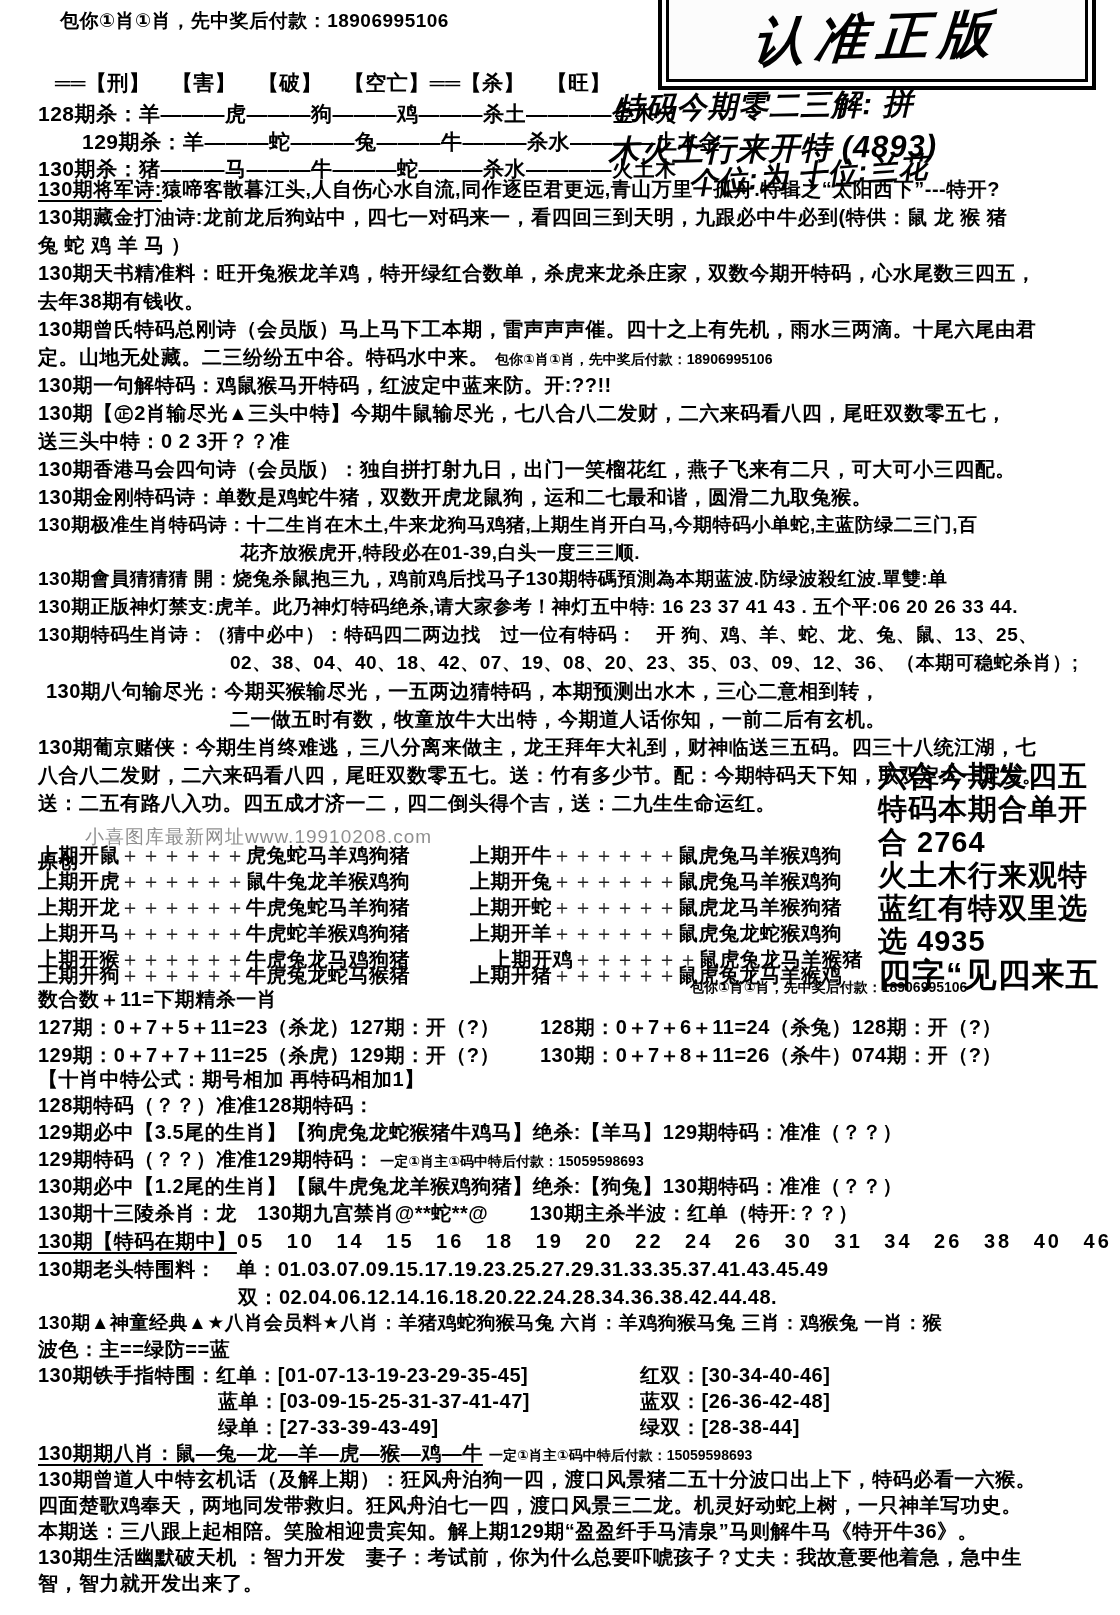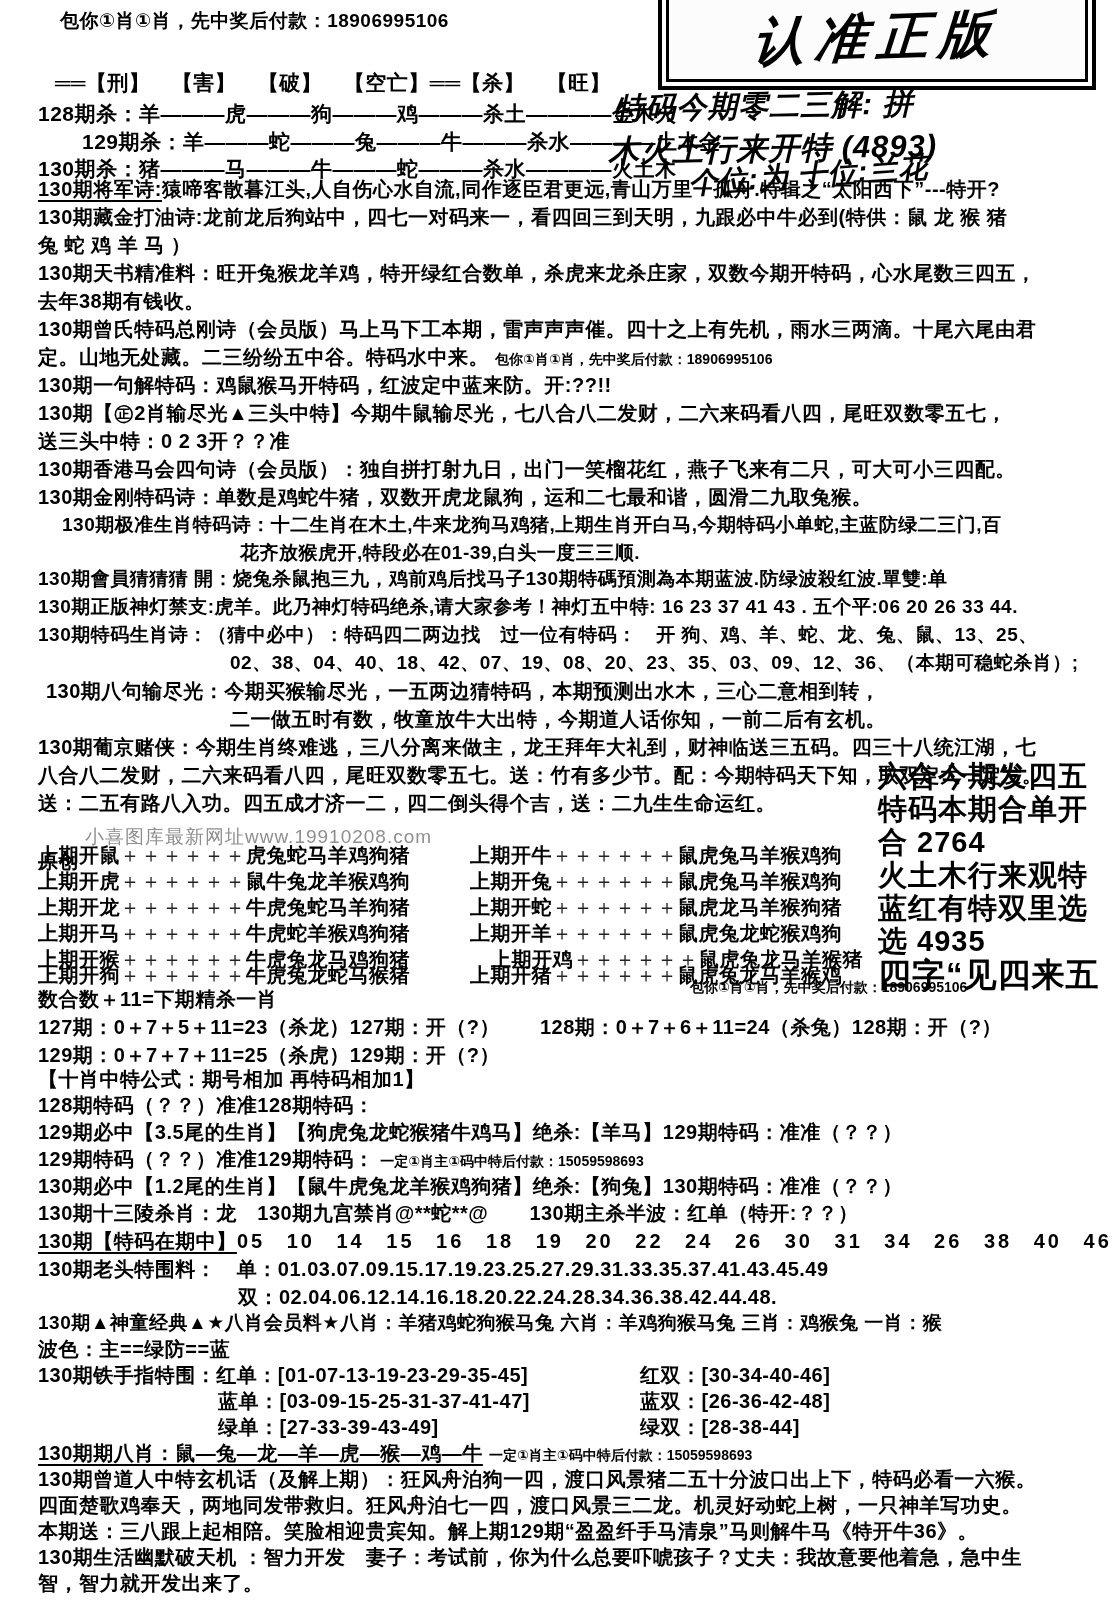--- a/index.html
+++ b/index.html
@@ -53,21 +53,21 @@
   <div class="ln" style="top:316px;">130期曾氏特码总刚诗（会员版）马上马下工本期，雷声声声催。四十之上有先机，雨水三两滴。十尾六尾由君</div>
   <div class="ln" style="top:344px;">
     <span>定。山地无处藏。二三纷纷五中谷。特码水中来。</span>
     <span class="sm">包你①肖①肖，先中奖后付款：18906995106</span>
   </div>
   <div class="ln" style="top:372px;">130期一句解特码：鸡鼠猴马开特码，红波定中蓝来防。开:??!!</div>
   <div class="ln" style="top:400px;">130期【㊣2肖输尽光▲三头中特】今期牛鼠输尽光，七八合八二发财，二六来码看八四，尾旺双数零五七，</div>
   <div class="ln" style="top:428px;">送三头中特：0 2 3开？？准</div>
   <div class="ln" style="top:456px;">130期香港马会四句诗（会员版）：独自拼打射九日，出门一笑榴花红，燕子飞来有二只，可大可小三四配。</div>
   <div class="ln" style="top:484px;">130期金刚特码诗：单数是鸡蛇牛猪，双数开虎龙鼠狗，运和二七最和谐，圆滑二九取兔猴。</div>
-  <div class="ln fs19" style="top:512px;margin-left:24px;">130期极准生肖特码诗：十二生肖在木土,牛来龙狗马鸡猪,上期生肖开白马,今期特码小单蛇,主蓝防绿二三门,百</div>
+  <div class="ln fs19" style="top:512px;">130期极准生肖特码诗：十二生肖在木土,牛来龙狗马鸡猪,上期生肖开白马,今期特码小单蛇,主蓝防绿二三门,百</div>
   <div class="ln fs19" style="top:540px;left:240px;">花齐放猴虎开,特段必在01-39,白头一度三三顺.</div>
   <div class="ln fs19" style="top:566px;">130期會員猜猜猜 開：烧兔杀鼠抱三九，鸡前鸡后找马子130期特碼預測為本期蓝波.防绿波殺红波.單雙:单</div>
   <div class="ln fs19" style="top:594px;">130期正版神灯禁支:虎羊。此乃神灯特码绝杀,请大家参考！神灯五中特: 16 23 37 41 43 . 五个平:06 20 26 33 44.</div>
   <div class="ln fs19" style="top:622px;">130期特码生肖诗：（猜中必中）：特码四二两边找　过一位有特码：　开 狗、鸡、羊、蛇、龙、兔、鼠、13、25、</div>
   <div class="ln fs19" style="top:650px;left:230px;">02、38、04、40、18、42、07、19、08、20、23、35、03、09、12、36、（本期可稳蛇杀肖）;</div>
   <div class="ln" style="top:678px;left:46px;">130期八句输尽光：今期买猴输尽光，一五两边猜特码，本期预测出水木，三心二意相到转，</div>
   <div class="ln" style="top:706px;left:230px;">二一做五时有数，牧童放牛大出特，今期道人话你知，一前二后有玄机。</div>
   <div class="ln" style="top:734px;">130期葡京赌侠：今期生肖终难逃，三八分离来做主，龙王拜年大礼到，财神临送三五码。四三十八统江湖，七</div>
   <div class="ln" style="top:762px;">八合八二发财，二六来码看八四，尾旺双数零五七。送：竹有多少节。配：今期特码天下知，取双定大一定发。</div>
   <div class="ln" style="top:790px;">送：二五有路八入功。四五成才济一二，四二倒头得个吉，送：二九生生命运红。</div>
@@ -98,20 +98,21 @@
     <div>火土木行来观特</div>
     <div>蓝红有特双里选</div>
     <div>选 4935</div>
     <div class="big">四字“见四来五</div>
   </div>
   <div class="ln sm" style="top:974px;left:690px;">包你①肖①肖，先中奖后付款：18906995106</div>
 
   <div class="ln" style="top:1014px;">127期：0＋7＋5＋11=23（杀龙）127期：开（?）</div>
   <div class="ln" style="top:1014px;left:540px;">128期：0＋7＋6＋11=24（杀兔）128期：开（?）</div>
   <div class="ln" style="top:1042px;">129期：0＋7＋7＋11=25（杀虎）129期：开（?）</div>
+  <div class="ln" style="top:1042px;left:540px;">130期：0＋7＋8＋11=26（杀牛）074期：开（?）</div>
   <div class="ln" style="top:1066px;">【十肖中特公式：期号相加 再特码相加1】</div>
 
   <div class="ln" style="top:1092px;">128期特码（？？）准准128期特码：</div>
   <div class="ln" style="top:1119px;">129期必中【3.5尾的生肖】【狗虎兔龙蛇猴猪牛鸡马】绝杀:【羊马】129期特码：准准（？？）</div>
   <div class="ln" style="top:1146px;">
     <span>129期特码（？？）准准129期特码：</span>
     <span class="sm">一定①肖主①码中特后付款：15059598693</span>
   </div>
   <div class="ln" style="top:1173px;">130期必中【1.2尾的生肖】【鼠牛虎兔龙羊猴鸡狗猪】绝杀:【狗兔】130期特码：准准（？？）</div>
   <div class="ln" style="top:1200px;">130期十三陵杀肖：龙　130期九宫禁肖@**蛇**@　　130期主杀半波：红单（特开:？？）</div>

